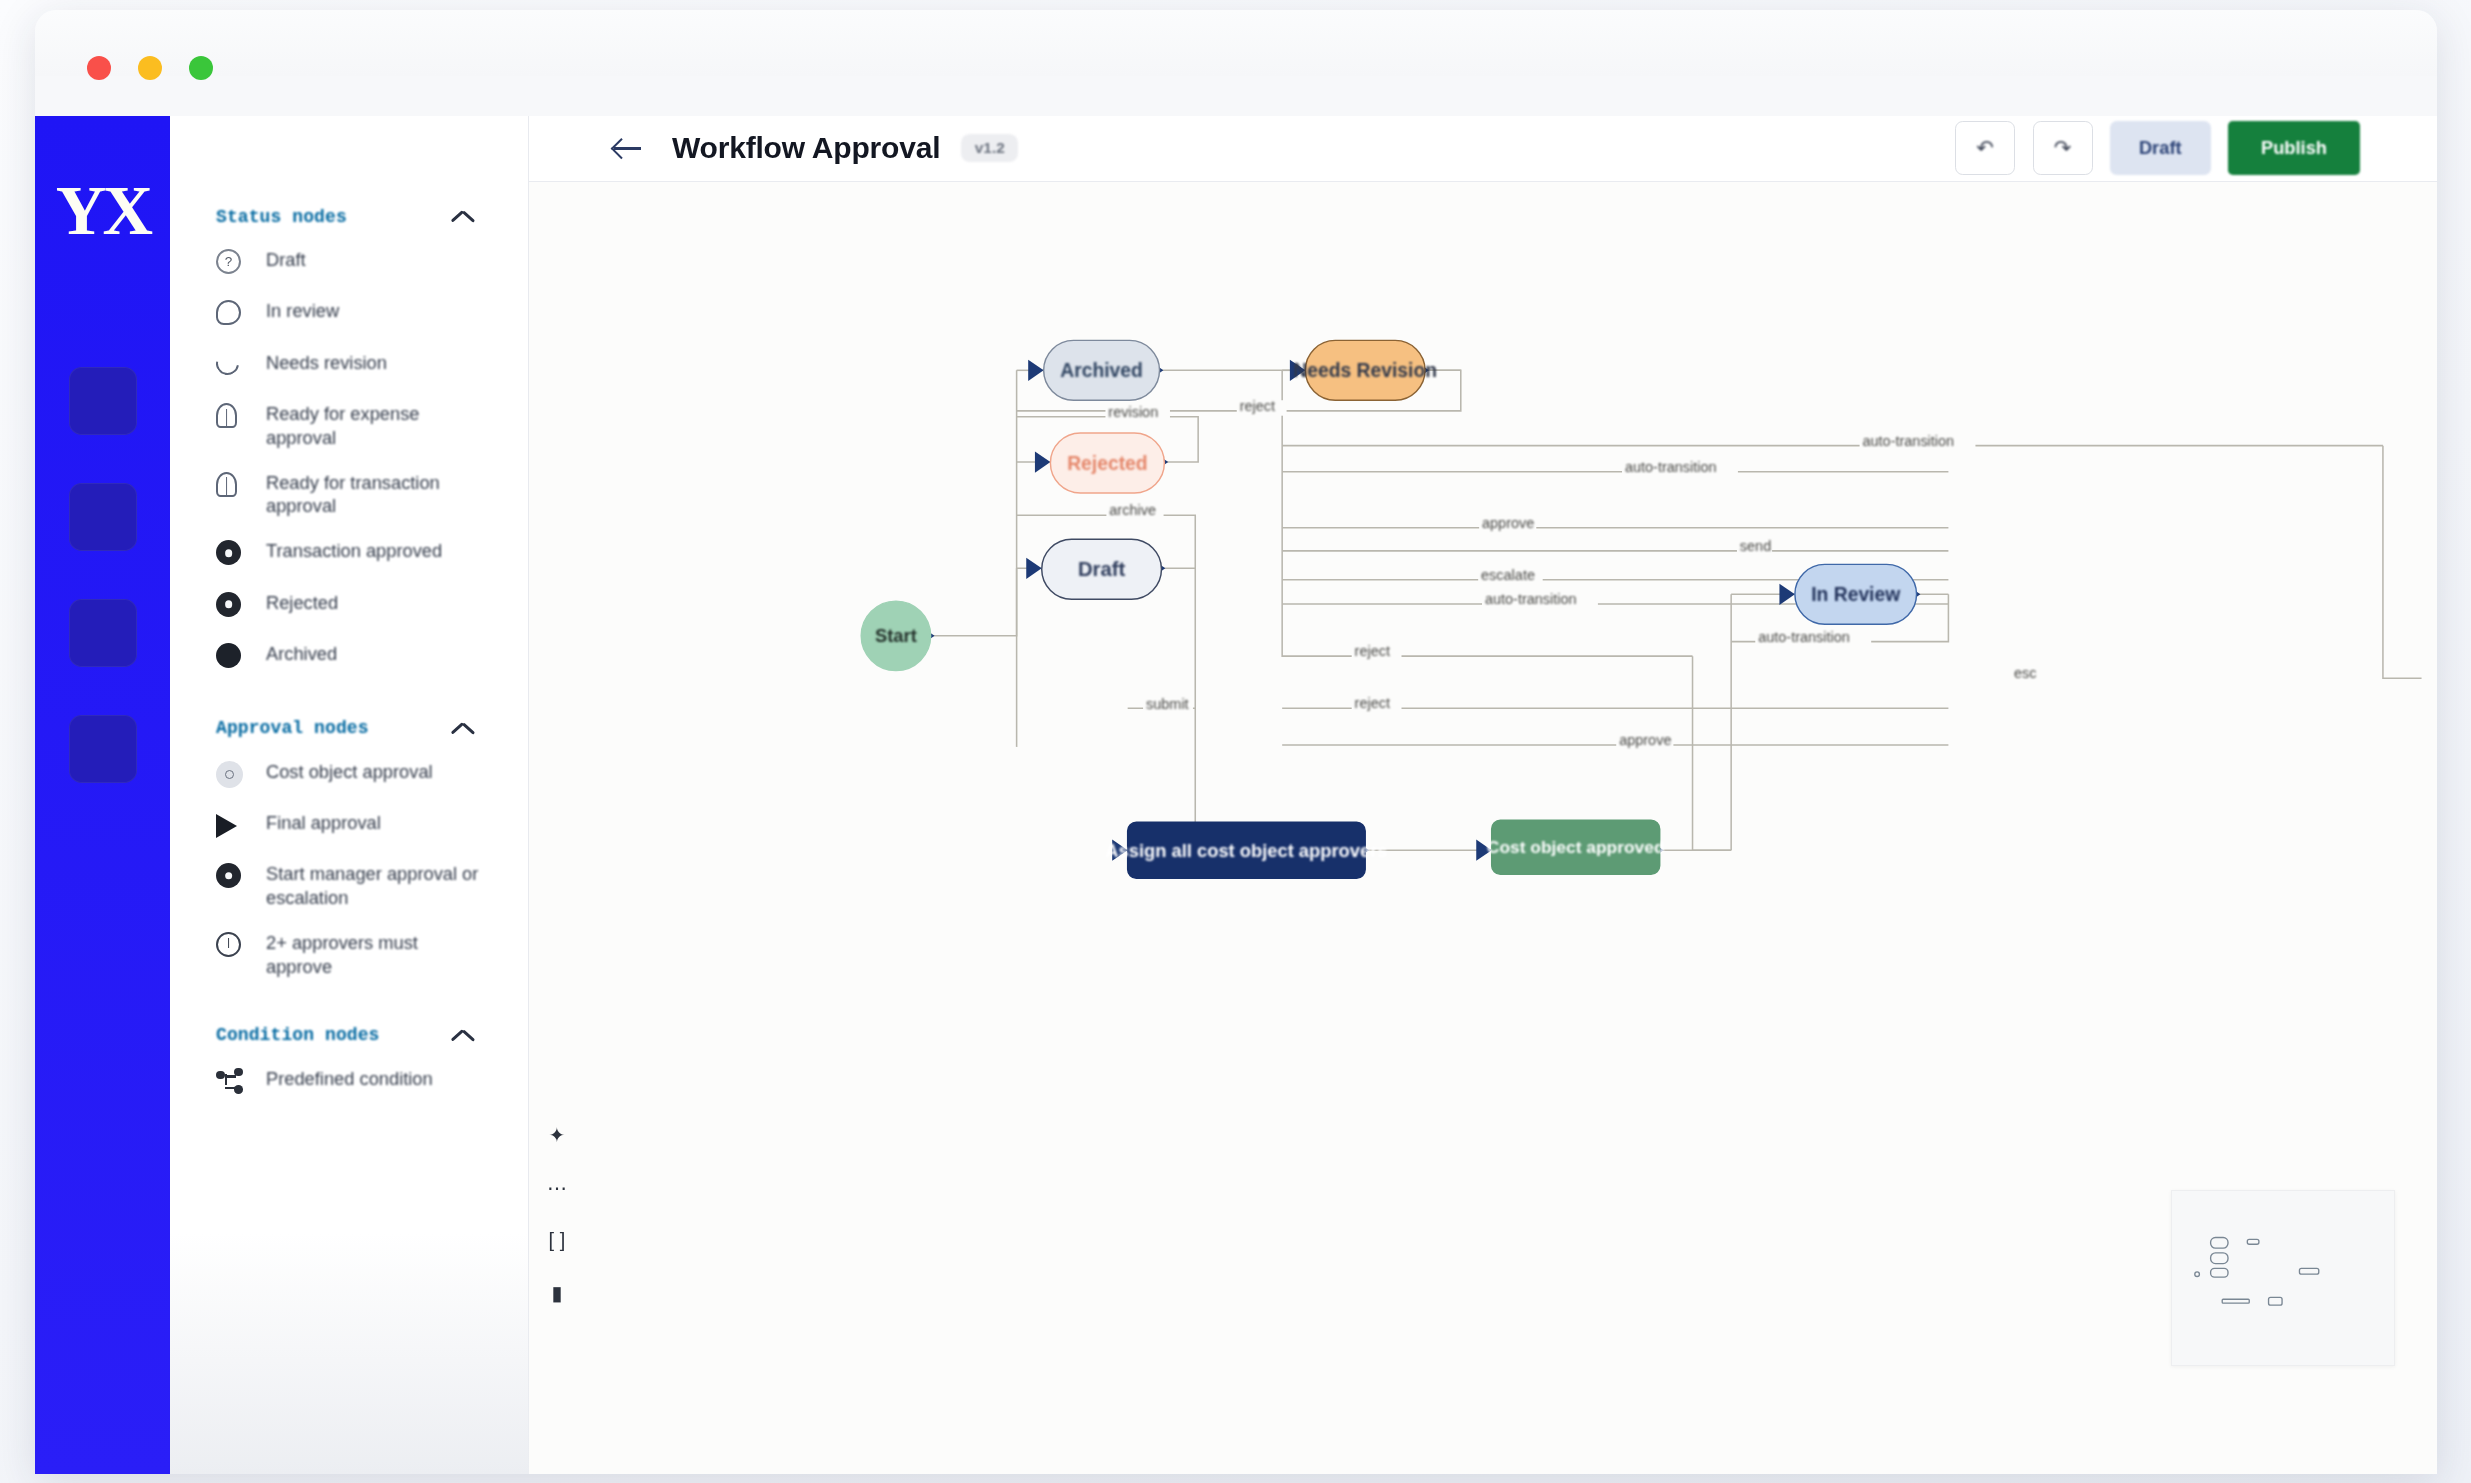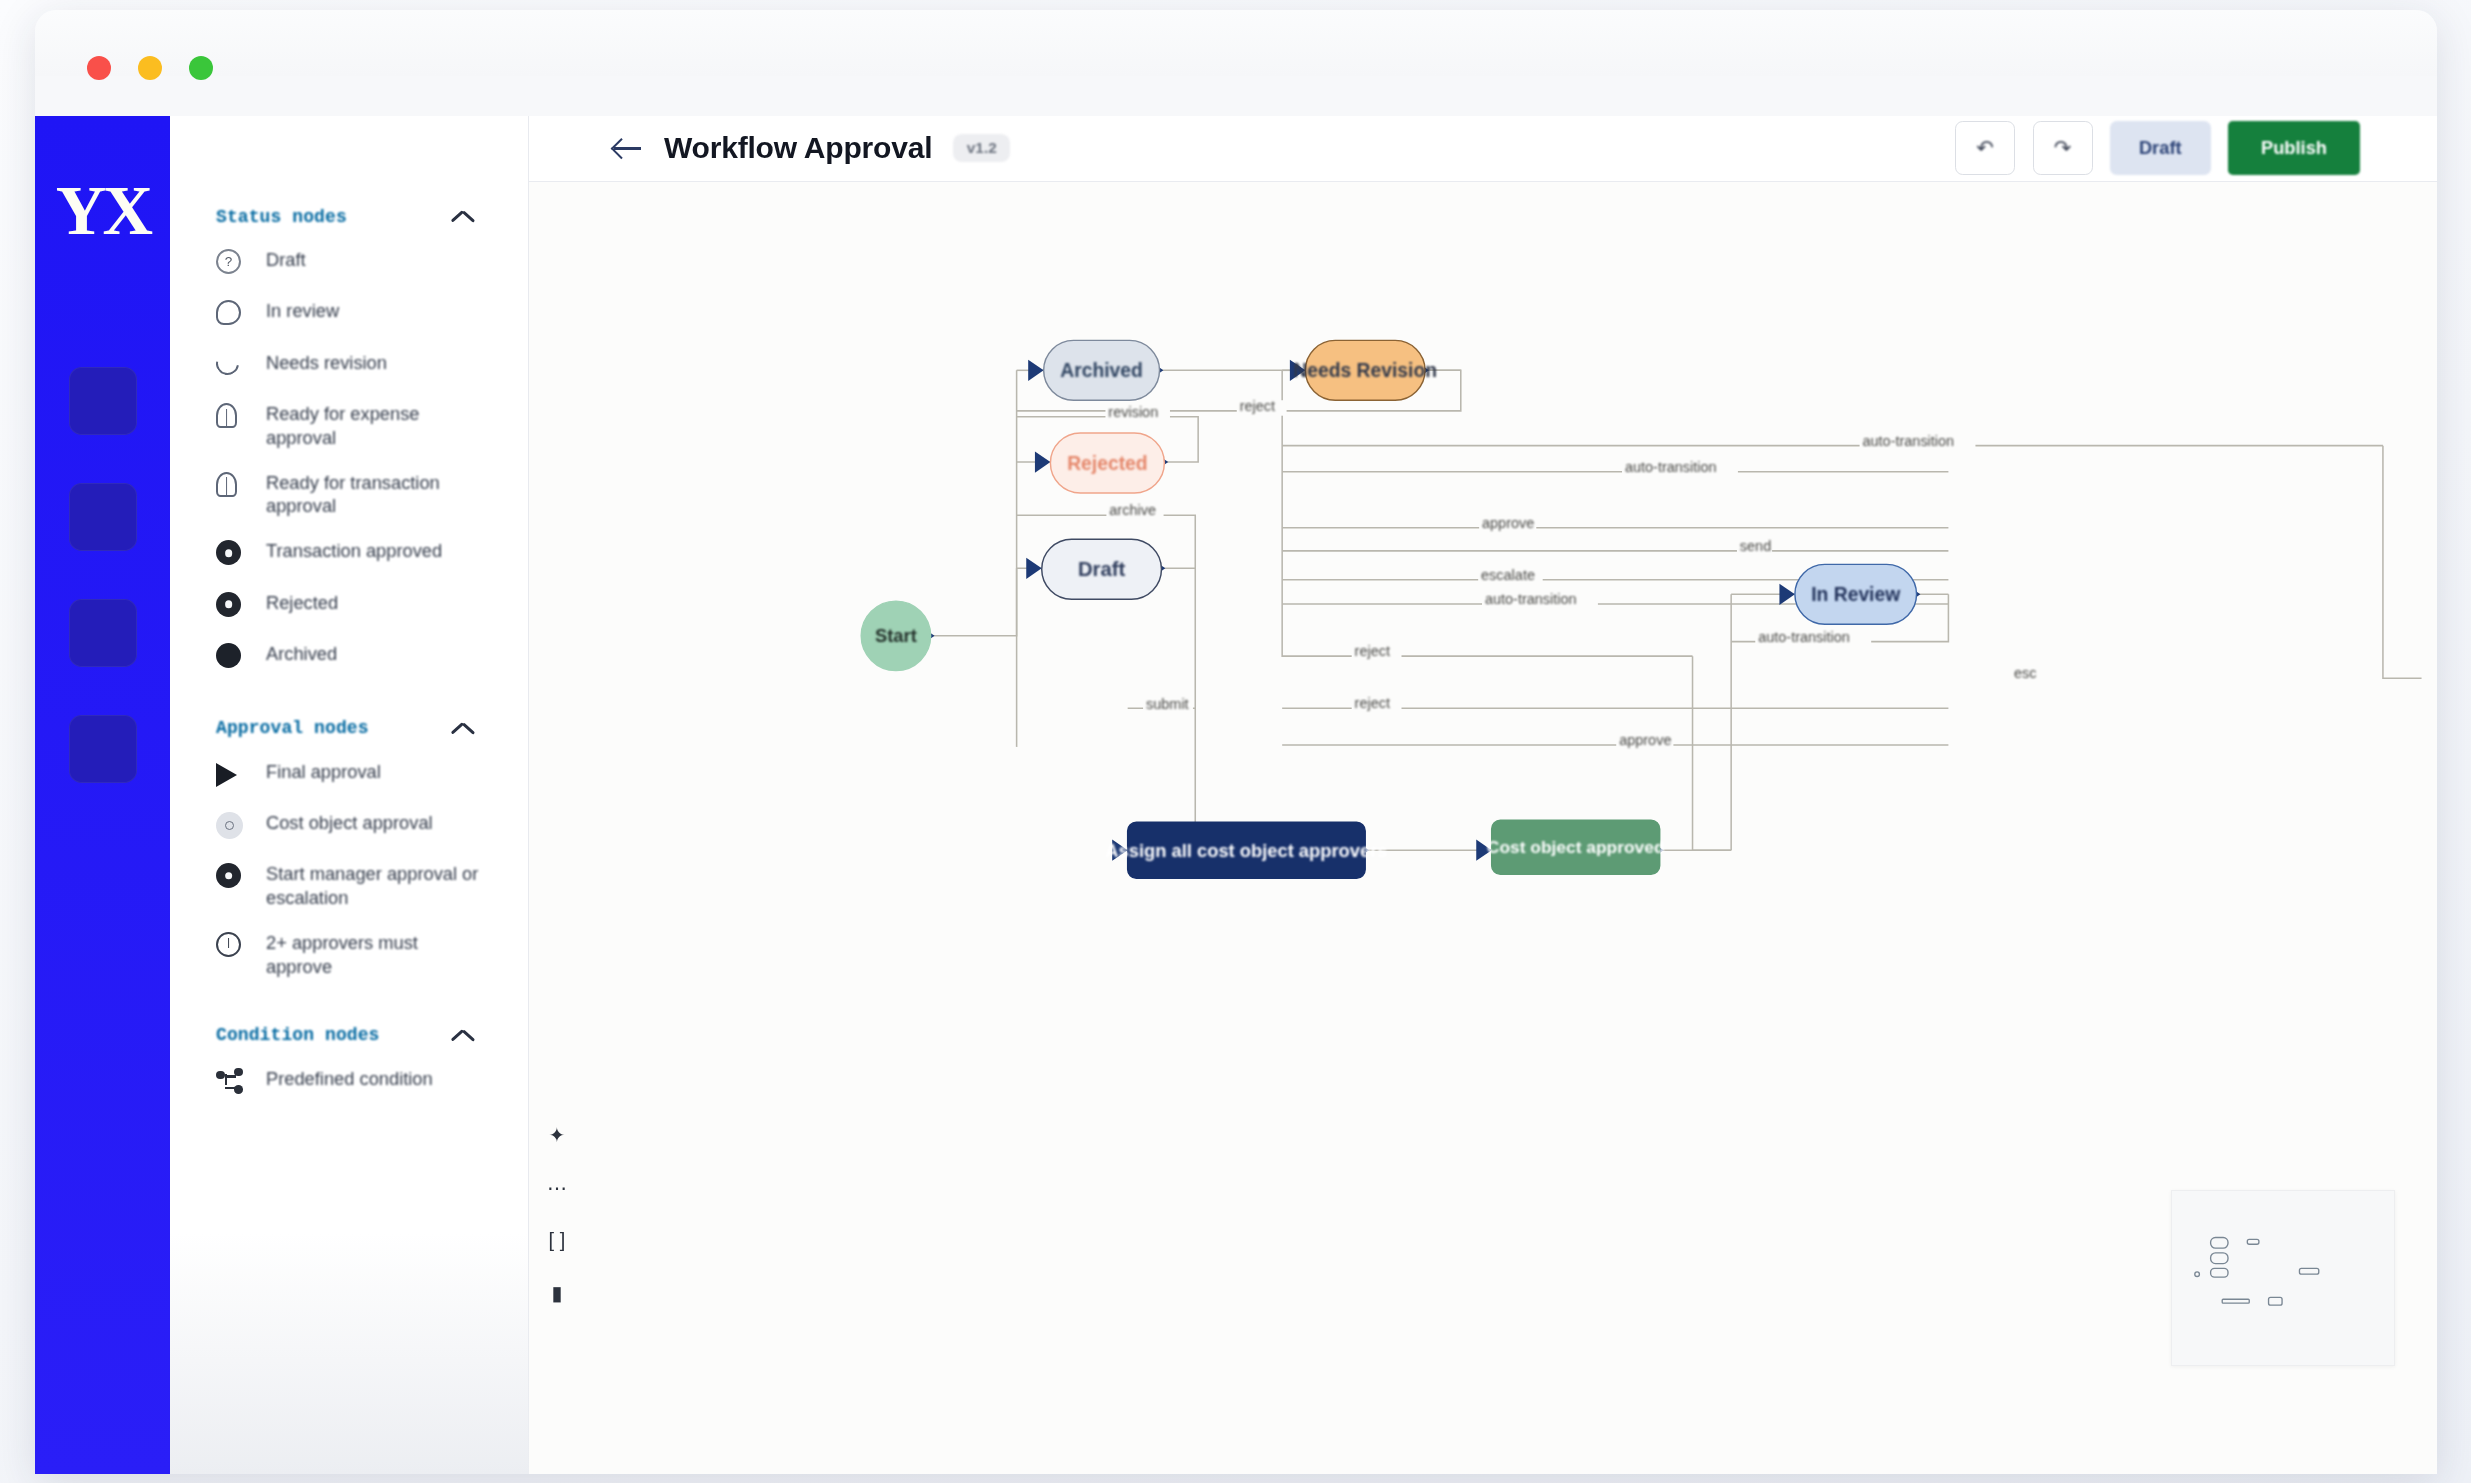--- a/index.html
+++ b/index.html
@@ -167,21 +167,21 @@
   .back-arrow::before {
     content: ""; position: absolute; left: 0; top: 10.6px; width: 27px; height: 2.5px;
     background: #2b3a63;
   }
   .back-arrow::after {
     content: ""; position: absolute; left: 0; top: 4.8px; width: 12.6px; height: 12.6px;
     border-left: 2.5px solid #2b3a63; border-bottom: 2.5px solid #2b3a63;
     transform: rotate(45deg);
   }
   .page-title {
-    margin-left: 21px; font-size: 30px; font-weight: 700; color: #131722;
+    margin-left: 29px; font-size: 30px; font-weight: 700; color: #131722;
     letter-spacing: -0.2px; filter: blur(0.5px);
   }
   .title-badge {
     margin-left: 21px; padding: 4.8px 13.5px; border-radius: 8.7px;
     background: #edeef1; color: #6d7480; font-size: 15.4px; font-weight: 600;
     filter: blur(1.1px);
   }
   .header-right {
     margin-left: auto; margin-right: 77px;
     display: flex; align-items: center; gap: 17.4px;
@@ -312,29 +312,29 @@
               <div class="ico-dot-solid"></div>
             </div>
             <div class="srow-label">Archived</div>
           </div>
           <div class="group-head">
             <div class="group-title">Approval nodes</div>
             <div class="chev"></div>
           </div>
           <div class="srow">
             <div class="srow-ico">
+              <div class="ico-circle-grey"></div>
+            </div>
+            <div class="srow-label">Cost object approval</div>
+          </div>
+          <div class="srow">
+            <div class="srow-ico">
               <div class="ico-play"></div>
             </div>
             <div class="srow-label">Final approval</div>
-          </div>
-          <div class="srow">
-            <div class="srow-ico">
-              <div class="ico-circle-grey"></div>
-            </div>
-            <div class="srow-label">Cost object approval</div>
           </div>
           <div class="srow">
             <div class="srow-ico">
               <div class="ico-dot-dark"></div>
             </div>
             <div class="srow-label">Start manager approval or escalation</div>
           </div>
           <div class="srow">
             <div class="srow-ico">
               <div class="ico-clock"></div>

